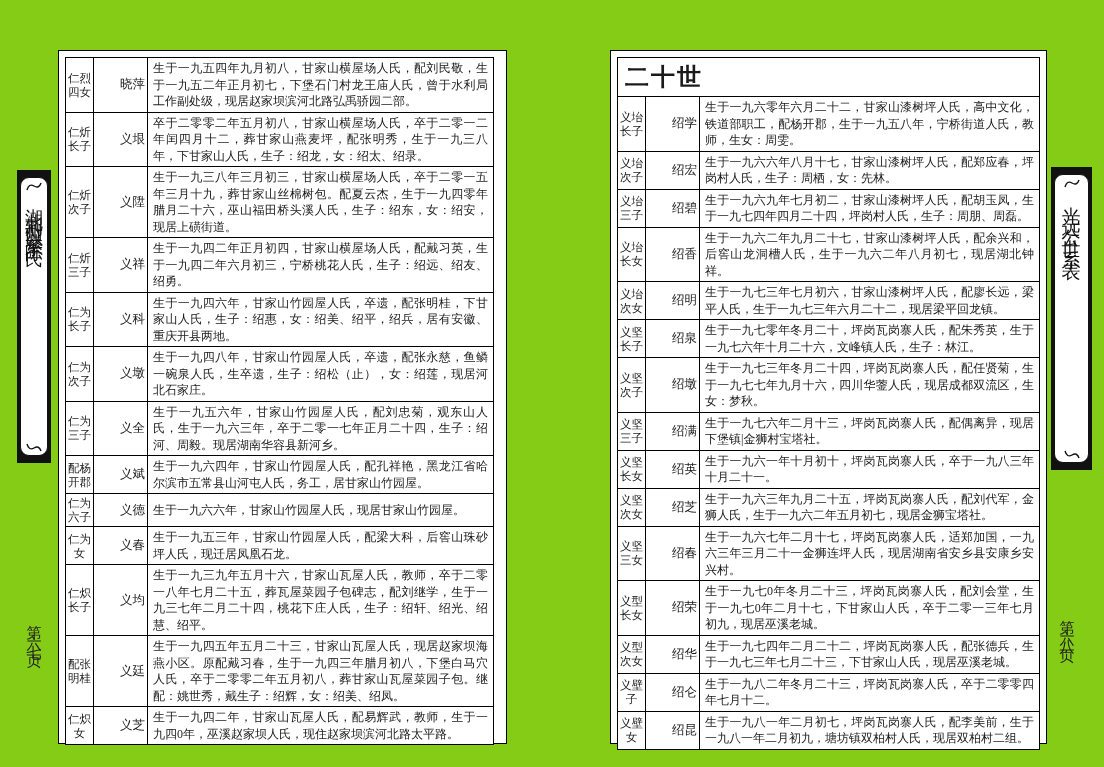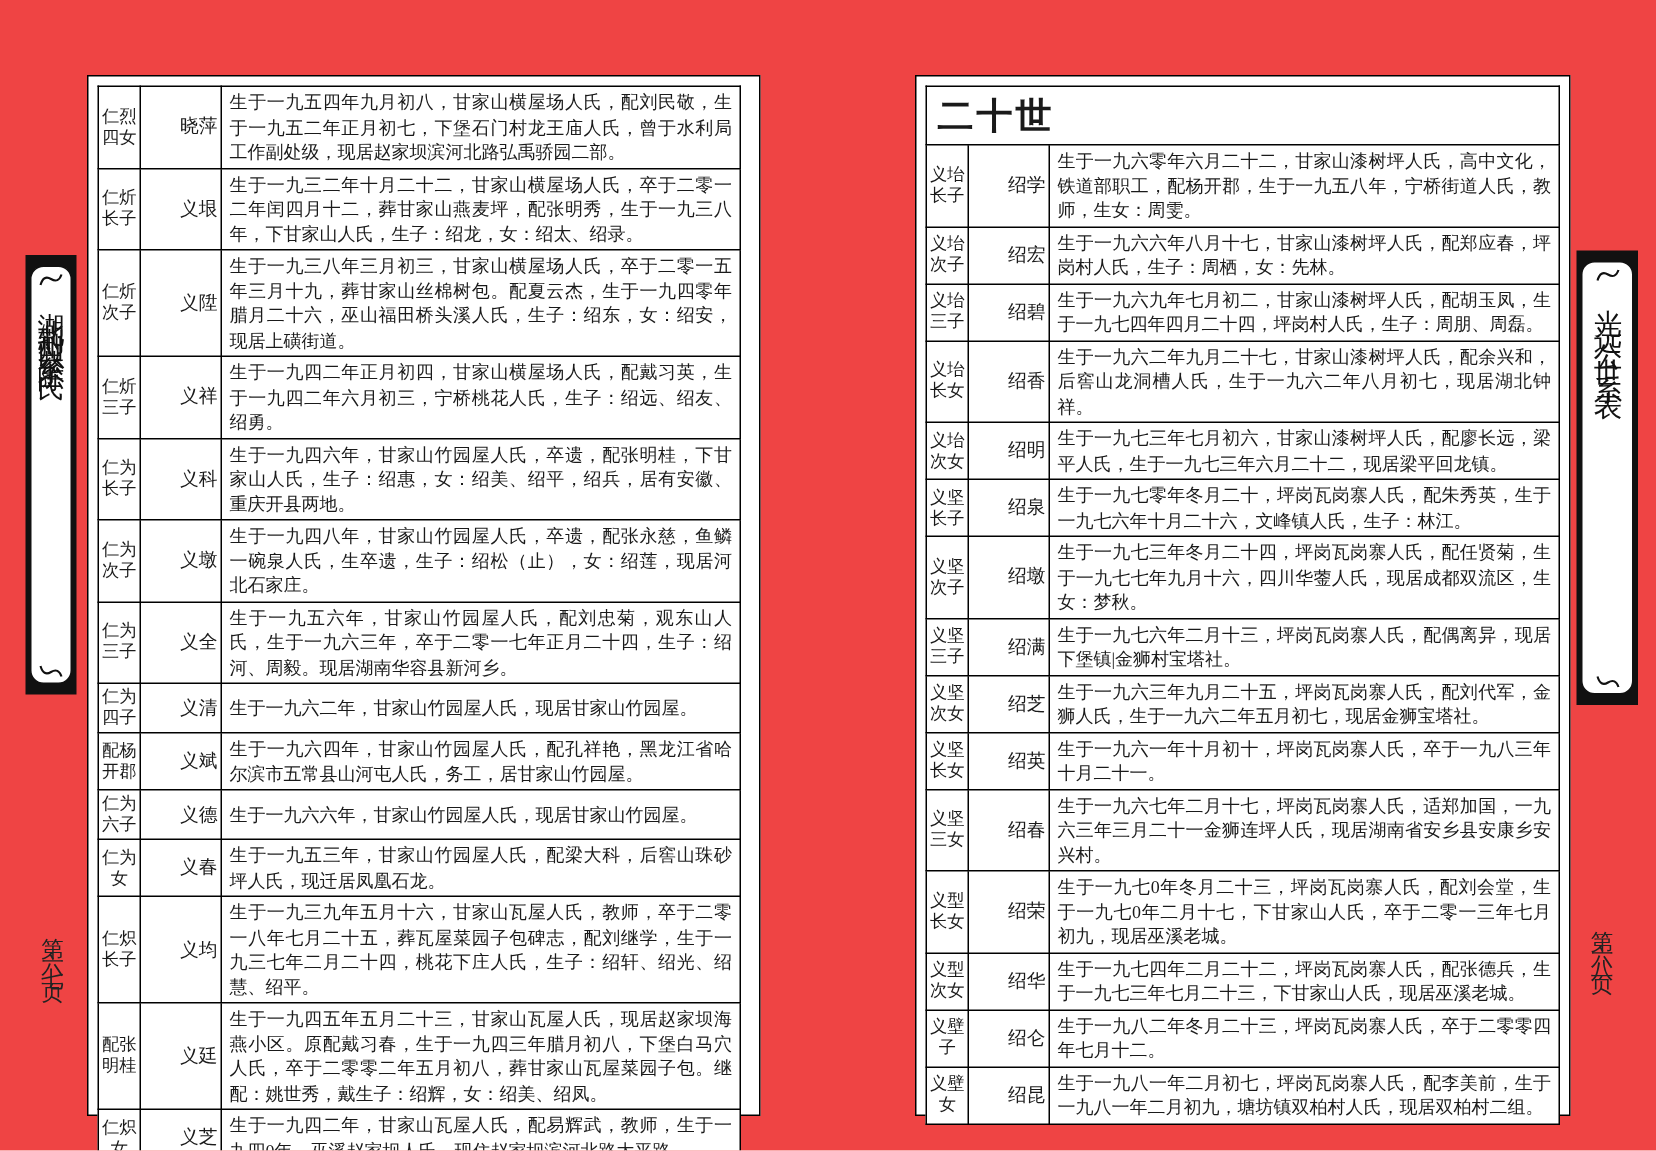--- a/index.html
+++ b/index.html
@@ -1,17 +1,17 @@
 <!DOCTYPE html>
 <html><head>
 <meta charset="utf-8">
 <style>
   html,body{margin:0;padding:0;background:#fff;}
   #canvas{
-    position:relative;width:1104px;height:767px;background:#ef4444;overflow:hidden;
+    position:relative;width:1104px;height:767px;background:#84cc16;overflow:hidden;
     font-family:"Liberation Serif","DejaVu Serif",serif;color:#1a1a1a;
   }
   
   .page-frame{position:absolute;border:1.5px solid #000;background:#fff;box-sizing:border-box;}
   #left-frame{left:58px;top:50px;width:449px;height:694px;}
   #right-frame{left:610px;top:50px;width:437px;height:694px;}
   
   table.gen{border-collapse:collapse;table-layout:fixed;position:absolute;background:#fff;}
   #left-table{left:65px;top:57px;width:429px;}
   #right-table{left:617px;top:57px;width:423px;}
@@ -85,21 +85,21 @@
       </colgroup>
     <tbody id="left-tbody">
         <tr>
           <td class="rel">仁烈四女</td>
           <td class="name">晓萍</td>
           <td class="desc">生于一九五四年九月初八，甘家山横屋场人氏，配刘民敬，生于一九五二年正月初七，下堡石门村龙王庙人氏，曾于水利局工作副处级，现居赵家坝滨河北路弘禹骄园二部。</td>
         </tr>
         <tr>
           <td class="rel">仁炘长子</td>
           <td class="name">义垠</td>
-          <td class="desc">生于一九三二年十月二十二，甘家山横屋场人氏，卒于二零一二年闰四月十二，葬甘家山燕麦坪，配张明秀，生于一九三八年，下甘家山人氏，生子：绍龙，女：绍太、绍录。</td>
+          <td class="desc">卒于二零零二年五月初八，甘家山横屋场人氏，卒于二零一二年闰四月十二，葬甘家山燕麦坪，配张明秀，生于一九三八年，下甘家山人氏，生子：绍龙，女：绍太、绍录。</td>
         </tr>
         <tr>
           <td class="rel">仁炘次子</td>
           <td class="name">义陞</td>
           <td class="desc">生于一九三八年三月初三，甘家山横屋场人氏，卒于二零一五年三月十九，葬甘家山丝棉树包。配夏云杰，生于一九四零年腊月二十六，巫山福田桥头溪人氏，生子：绍东，女：绍安，现居上磺街道。</td>
         </tr>
         <tr>
           <td class="rel">仁炘三子</td>
           <td class="name">义祥</td>
           <td class="desc">生于一九四二年正月初四，甘家山横屋场人氏，配戴习英，生于一九四二年六月初三，宁桥桃花人氏，生子：绍远、绍友、绍勇。</td>
@@ -111,25 +111,20 @@
         </tr>
         <tr>
           <td class="rel">仁为次子</td>
           <td class="name">义墩</td>
           <td class="desc">生于一九四八年，甘家山竹园屋人氏，卒遗，配张永慈，鱼鳞一碗泉人氏，生卒遗，生子：绍松（止），女：绍莲，现居河北石家庄。</td>
         </tr>
         <tr>
           <td class="rel">仁为三子</td>
           <td class="name">义全</td>
           <td class="desc">生于一九五六年，甘家山竹园屋人氏，配刘忠菊，观东山人氏，生于一九六三年，卒于二零一七年正月二十四，生子：绍河、周毅。现居湖南华容县新河乡。</td>
-        </tr>
-        <tr>
-          <td class="rel">仁为四子</td>
-          <td class="name">义清</td>
-          <td class="desc">生于一九六二年，甘家山竹园屋人氏，现居甘家山竹园屋。</td>
         </tr>
         <tr>
           <td class="rel">配杨开郡</td>
           <td class="name">义斌</td>
           <td class="desc">生于一九六四年，甘家山竹园屋人氏，配孔祥艳，黑龙江省哈尔滨市五常县山河屯人氏，务工，居甘家山竹园屋。</td>
         </tr>
         <tr>
           <td class="rel">仁为六子</td>
           <td class="name">义德</td>
           <td class="desc">生于一九六六年，甘家山竹园屋人氏，现居甘家山竹园屋。</td>
@@ -204,30 +199,30 @@
           <td class="rel">义坚次子</td>
           <td class="name">绍墩</td>
           <td class="desc">生于一九七三年冬月二十四，坪岗瓦岗寨人氏，配任贤菊，生于一九七七年九月十六，四川华蓥人氏，现居成都双流区，生女：梦秋。</td>
         </tr>
         <tr>
           <td class="rel">义坚三子</td>
           <td class="name">绍满</td>
           <td class="desc">生于一九七六年二月十三，坪岗瓦岗寨人氏，配偶离异，现居下堡镇|金狮村宝塔社。</td>
         </tr>
         <tr>
+          <td class="rel">义坚长女</td>
+          <td class="name">绍英</td>
+          <td class="desc">生于一九六一年十月初十，坪岗瓦岗寨人氏，卒于一九八三年十月二十一。</td>
+        </tr>
+        <tr>
           <td class="rel">义坚次女</td>
           <td class="name">绍芝</td>
           <td class="desc">生于一九六三年九月二十五，坪岗瓦岗寨人氏，配刘代军，金狮人氏，生于一九六二年五月初七，现居金狮宝塔社。</td>
         </tr>
         <tr>
-          <td class="rel">义坚长女</td>
-          <td class="name">绍英</td>
-          <td class="desc">生于一九六一年十月初十，坪岗瓦岗寨人氏，卒于一九八三年十月二十一。</td>
-        </tr>
-        <tr>
           <td class="rel">义坚三女</td>
           <td class="name">绍春</td>
           <td class="desc">生于一九六七年二月十七，坪岗瓦岗寨人氏，适郑加国，一九六三年三月二十一金狮连坪人氏，现居湖南省安乡县安康乡安兴村。</td>
         </tr>
         <tr>
           <td class="rel">义型长女</td>
           <td class="name">绍荣</td>
           <td class="desc">生于一九七0年冬月二十三，坪岗瓦岗寨人氏，配刘会堂，生于一九七0年二月十七，下甘家山人氏，卒于二零一三年七月初九，现居巫溪老城。</td>
         </tr>
         <tr>

